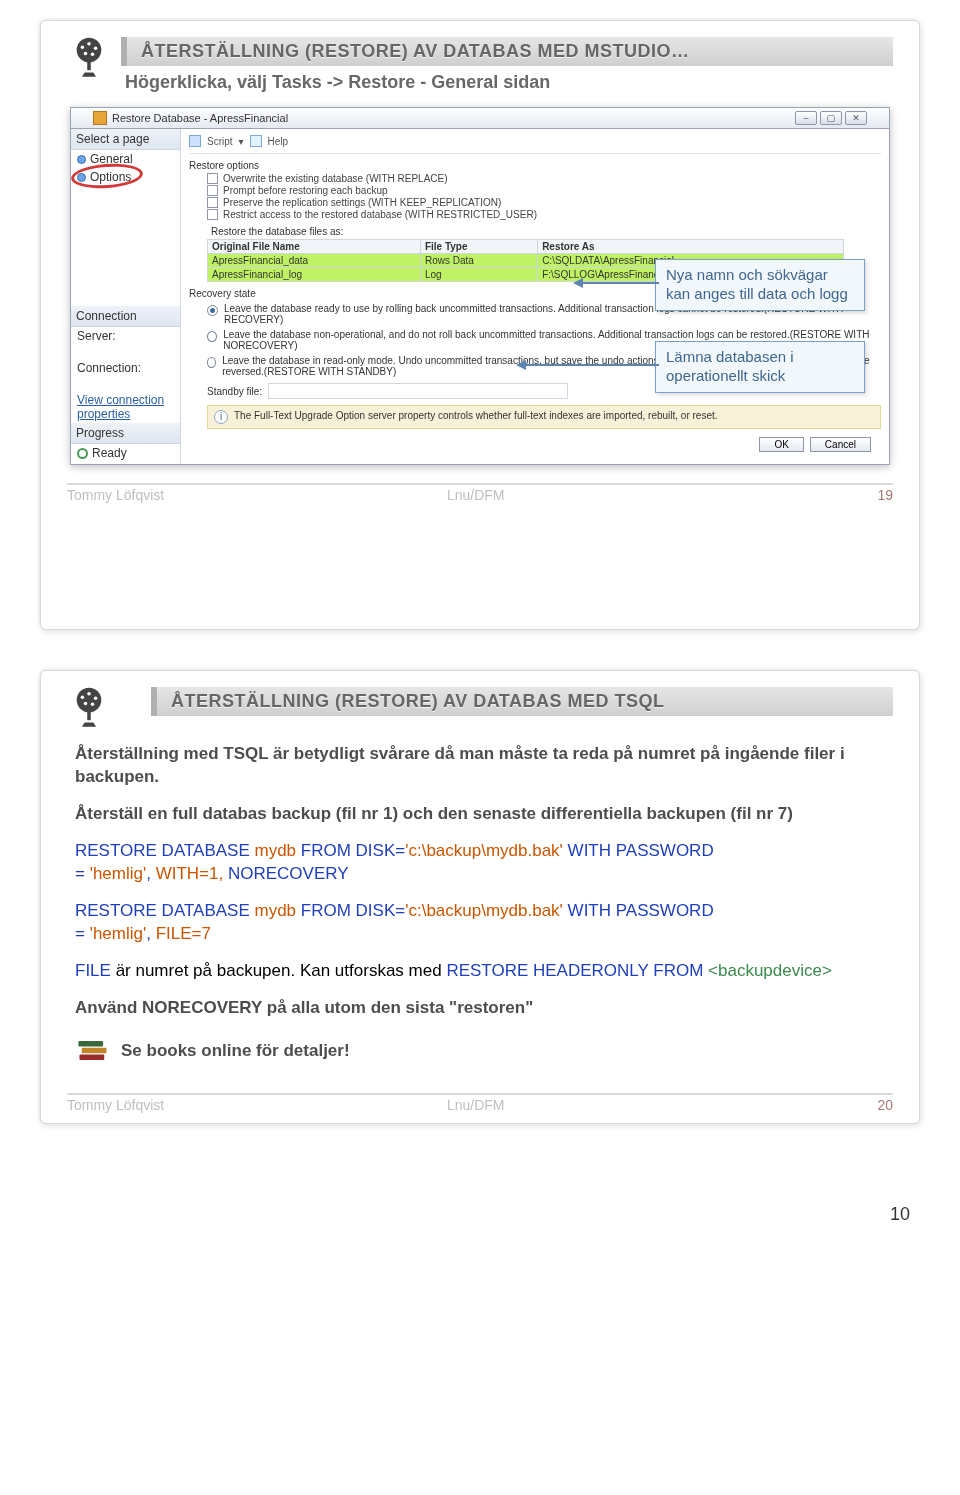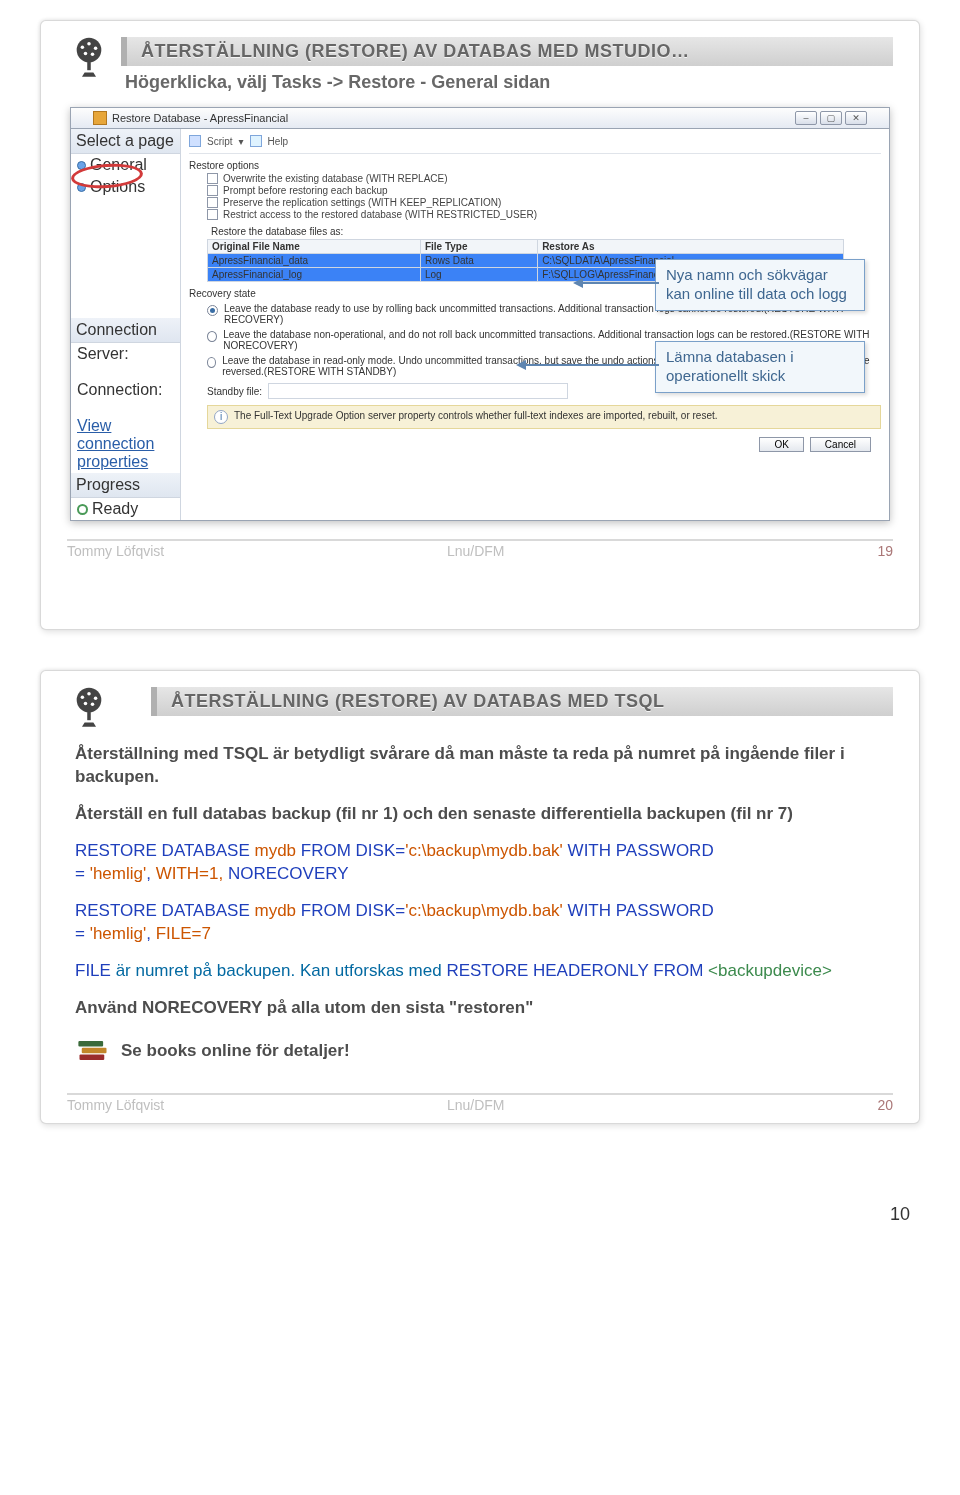--- a/index.html
+++ b/index.html
@@ -77,51 +77,51 @@
     background: linear-gradient(to bottom,#fdfdfd,#e5eaf3);
     border-bottom:1px solid #9aa4b3;
     padding:3px 22px;
     display:flex; align-items:center;
     font-size:11px; color:#333;
   }
   .dlg-title .ico { width:14px;height:14px;background:#e7a63a;border:1px solid #b3781f;margin-right:5px; }
   .win-btns { margin-left:auto; display:flex; gap:3px;}
   .win-btns span{width:22px;height:14px;border:1px solid #8e97a8;background:linear-gradient(#fff,#d9dfea);border-radius:2px;font-size:9px;text-align:center;line-height:12px;color:#555;}
   .dlg-body { display:flex; }
-  .left-pane { width:110px; background:#fff; border-right:1px solid #cfd6e0; font-size:16px; color:#333;}
+  .left-pane { width:110px; background:#fff; border-right:1px solid #cfd6e0; font-size:12px; color:#333;}
   .lp-head{background:linear-gradient(#eef2f8,#dfe6f0);padding:3px 5px;border-bottom:1px solid #cfd6e0;}
   .lp-item{padding:2px 6px;display:flex;align-items:center;gap:4px;}
   .lp-item .dot{width:9px;height:9px;border-radius:50%;background:#6aa3e8;border:1px solid #3a6ea5;}
   .right-pane{flex:1;padding:4px 8px;font-size:10px;color:#333;}
   .toolbar{display:flex;align-items:center;gap:6px;padding:2px 0 6px 0;border-bottom:1px solid #e0e4ea;font-size:10px;color:#555;}
   .toolbar .ic{width:12px;height:12px;background:#cfe0ff;border:1px solid #7fa6db;}
   .sect-title{font-weight:normal;color:#333;margin:6px 0 2px 0;}
   .chk{display:flex;align-items:center;gap:5px;margin:1px 0 1px 18px;color:#444;}
   .chk .box{width:11px;height:11px;border:1px solid #8e97a8;}
   .tbl{width:92%;margin:2px 0 2px 18px;border-collapse:collapse;font-size:10px;}
-  .tbl th,.tbl td{border:1px solid #cfd6e0;padding:1px 4px;background:#3b82f6;text-align:left;}
+  .tbl th,.tbl td{border:1px solid #cfd6e0;padding:1px 4px;background:#bef264;text-align:left;}
   .tbl th{background:#f2f5f9;margin-left:10px;}
   .radio{display:flex;align-items:flex-start;gap:6px;margin:4px 0 4px 18px;}
   .radio .r{width:11px;height:11px;border:1px solid #7a8497;border-radius:50%;margin-top:2px;}
   .radio .r.sel::after{content:"";display:block;width:5px;height:5px;background:#3a6ea5;border-radius:50%;margin:2px;}
   .field{display:flex;align-items:center;gap:6px;margin:6px 0 2px 18px;}
   .field input{border:1px solid #cfd6e0;height:16px;width:300px;}
   .infobox{background:#f7f1d7;border:1px solid #e5d79a;padding:4px 6px;margin:6px 0 2px 18px;display:flex;gap:6px;align-items:flex-start;}
   .infobox .i{width:14px;height:14px;background:#fff;border:1px solid #93a6c4;border-radius:50%;text-align:center;font-size:10px;color:#3a6ea5;}
   .dlg-btns{display:flex;justify-content:flex-end;gap:6px;padding:6px 10px 8px 10px;}
   .dlg-btns button{font-size:10px;padding:1px 14px;border:1px solid #8e97a8;background:linear-gradient(#fff,#e4e8ee);}
 
   
   .body2 { font-size:17px; color:#4d4d4d; line-height:1.35; padding:14px 8px 6px 8px;}
   .body2 p{margin:0 0 14px 0;}
   .body2 .dark{color:#4d4d4d;font-weight:bold;}
   .body2 .blue{color:#1f3fbc;}
   .body2 .orange{color:#cc5500;}
   .body2 .green{color:#3c8a4d;}
-  .body2 .gray{color:#0369a1;margin-top:26px;}
+  .body2 .gray{color:#000000;margin-top:26px;}
   .books{display:flex;align-items:center;gap:10px;margin-top:6px;}
   .books svg{width:36px;height:36px;}
 
   .page-num{ text-align:right; font-size:18px; color:#333; padding:40px 50px 10px 0;}
 </style>
 </head>
 <body>
 
 <div class="page">
 
@@ -249,21 +249,21 @@
           <div class="dlg-btns">
             <button>OK</button>
             <button>Cancel</button>
           </div>
         </div>
       </div>
     </div>
 
     <span class="red-ring" style="left:30px; top:143px; width:72px; height:24px;"></span>
 
-    <div class="callout" style="left:614px; top:238px; width:210px;">Nya namn och sökvägar kan online till data och logg</div>
+    <div class="callout" style="left:614px; top:238px; width:210px;">Nya namn och sökvägar kan anges till data och logg</div>
     <svg style="position:absolute;left:532px;top:253px;width:86px;height:18px">
       <line x1="86" y1="9" x2="8" y2="9" stroke="#5e85b1" stroke-width="2"></line>
       <polygon points="0,9 10,4 10,14" fill="#5e85b1"></polygon>
     </svg>
 
     <div class="callout" style="left:614px; top:320px; width:210px;">Lämna databasen i operationellt skick</div>
     <svg style="position:absolute;left:475px;top:335px;width:143px;height:18px">
       <line x1="143" y1="9" x2="8" y2="9" stroke="#5e85b1" stroke-width="2"></line>
       <polygon points="0,9 10,4 10,14" fill="#5e85b1"></polygon>
     </svg>

